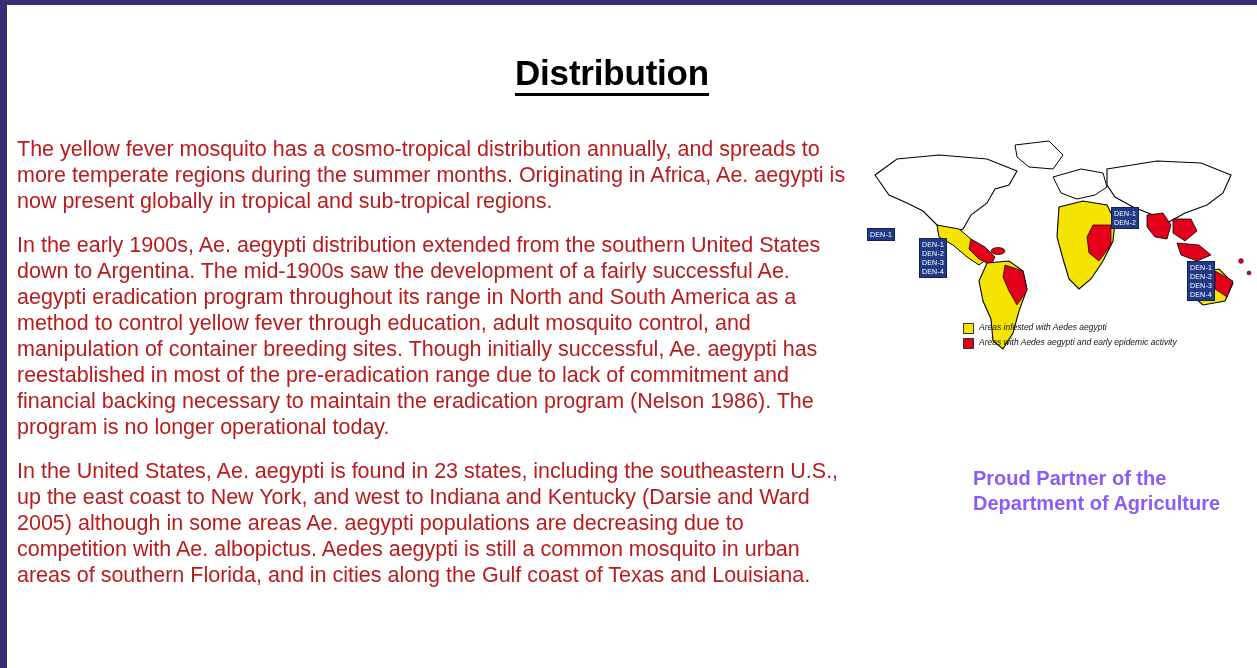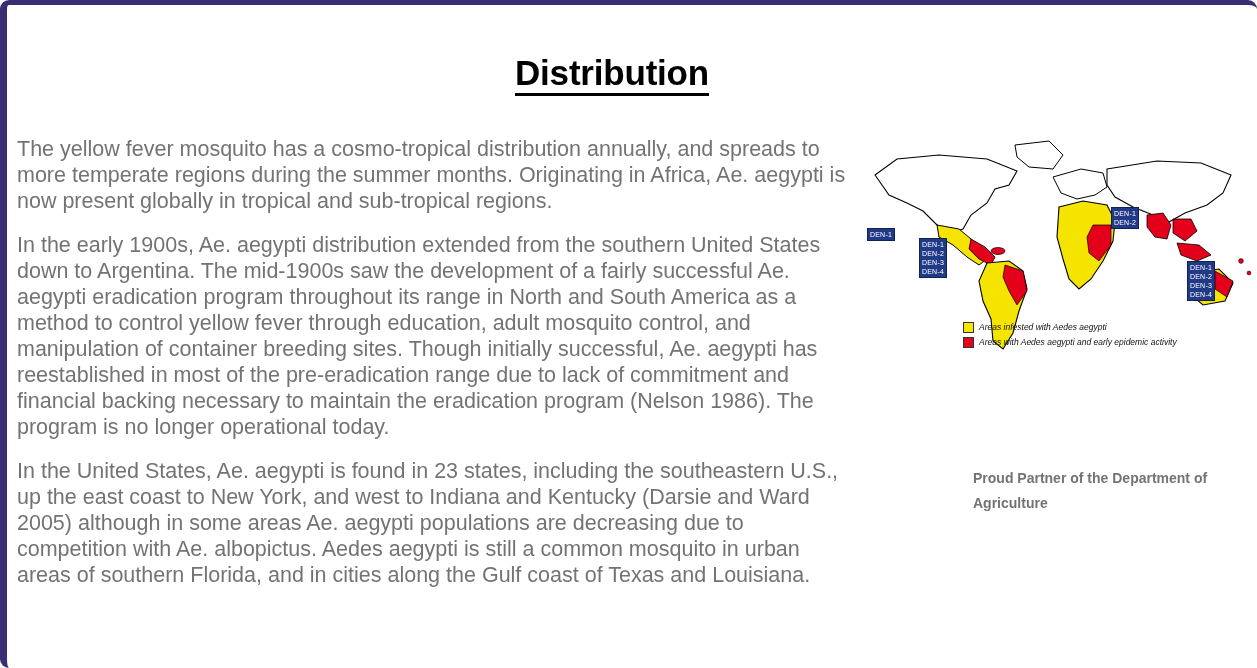--- a/index.html
+++ b/index.html
@@ -12,21 +12,20 @@
   }
   .slide {
     position: relative;
     width: 1257px;
     height: 668px;
     background: #ffffff;
     box-sizing: border-box;
     border-left: 7px solid #3b2d73;
     border-top: 5px solid #3b2d73;
     overflow: hidden;
-    border-radius: 9px;
   }
   .title {
     position: absolute;
     left: 0;
     top: 48px;
     width: 1210px;
     text-align: center;
     font-size: 35px;
     font-weight: bold;
     color: #000000;
@@ -36,21 +35,21 @@
     border-bottom: 3px solid #000;
     padding-bottom: 1px;
   }
   .body-text {
     position: absolute;
     left: 10px;
     top: 131px;
     width: 830px;
     font-size: 21.5px;
     line-height: 26px;
-    color: #737373;
+    color: #b91c1c;
   }
   .body-text p {
     margin: 0 0 18px 0;
   }
   .body-text p:last-child {
     margin-bottom: 10px;
   }
   .map-wrap {
     position: absolute;
     left: 860px;
@@ -64,43 +63,43 @@
   .legend {
     position: absolute;
     left: 80px;
     top: 188px;
     font-size: 8.5px;
     color: #111;
     line-height: 13px;
   }
   .legend-row {
     display: flex;
-    align-items: center;
+    align-items: flex-end;
     margin-bottom: 2px;
     padding-left: 16px;
   }
   .legend-swatch {
     width: 9px;
     height: 9px;
     border: 1px solid #333;
     margin-right: 5px;
     flex: 0 0 auto;
   }
   .legend-swatch.yellow { background: #f5e400; }
   .legend-swatch.red { background: #e4001b; }
   .legend-label { font-style: italic; }
   .partner {
     position: absolute;
     left: 966px;
     top: 461px;
     width: 250px;
-    font-size: 14px;
+    font-size: 20px;
     line-height: 25px;
     font-weight: bold;
-    color: #737373;
+    color: #8b5cf6;
   }
   .den-box {
     position: absolute;
     background: #203a87;
     border: 1px solid #11224f;
     color: #ffffff;
     font-size: 7px;
     line-height: 9px;
     padding: 1px 2px;
     font-family: "Liberation Sans", sans-serif;

